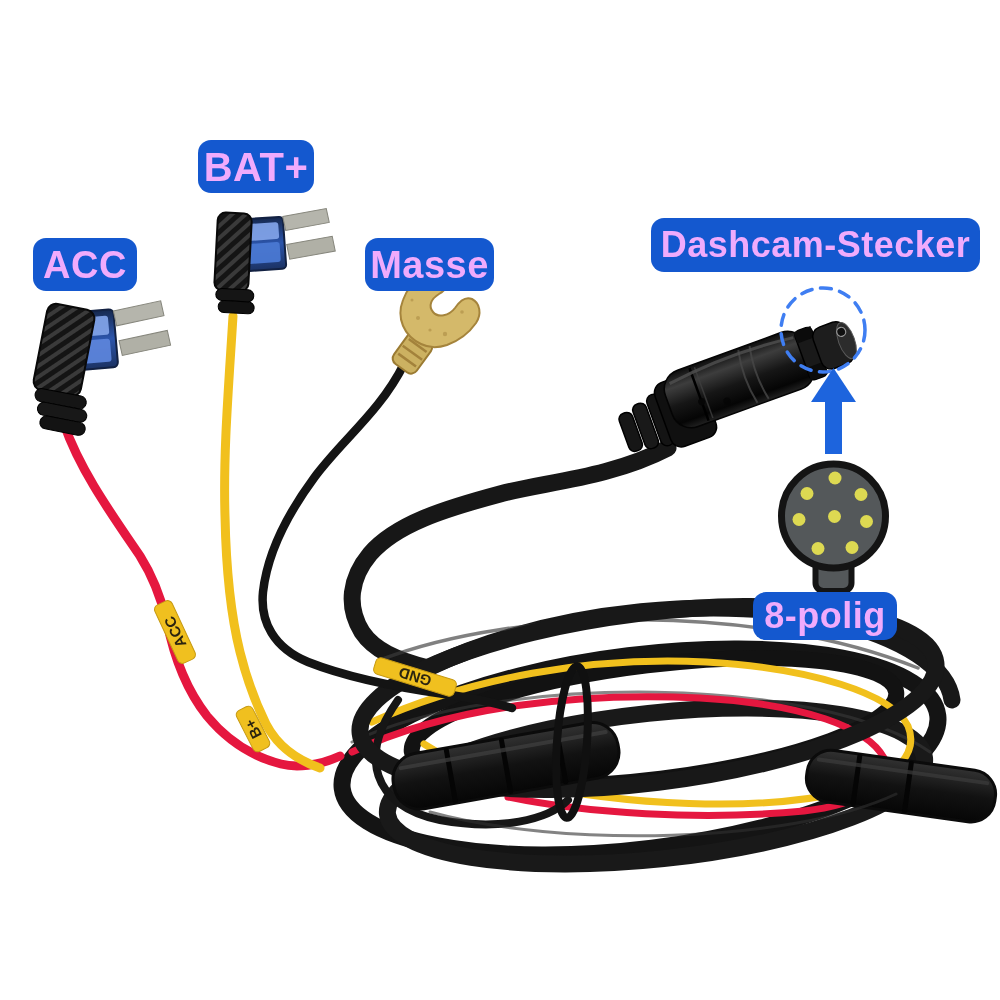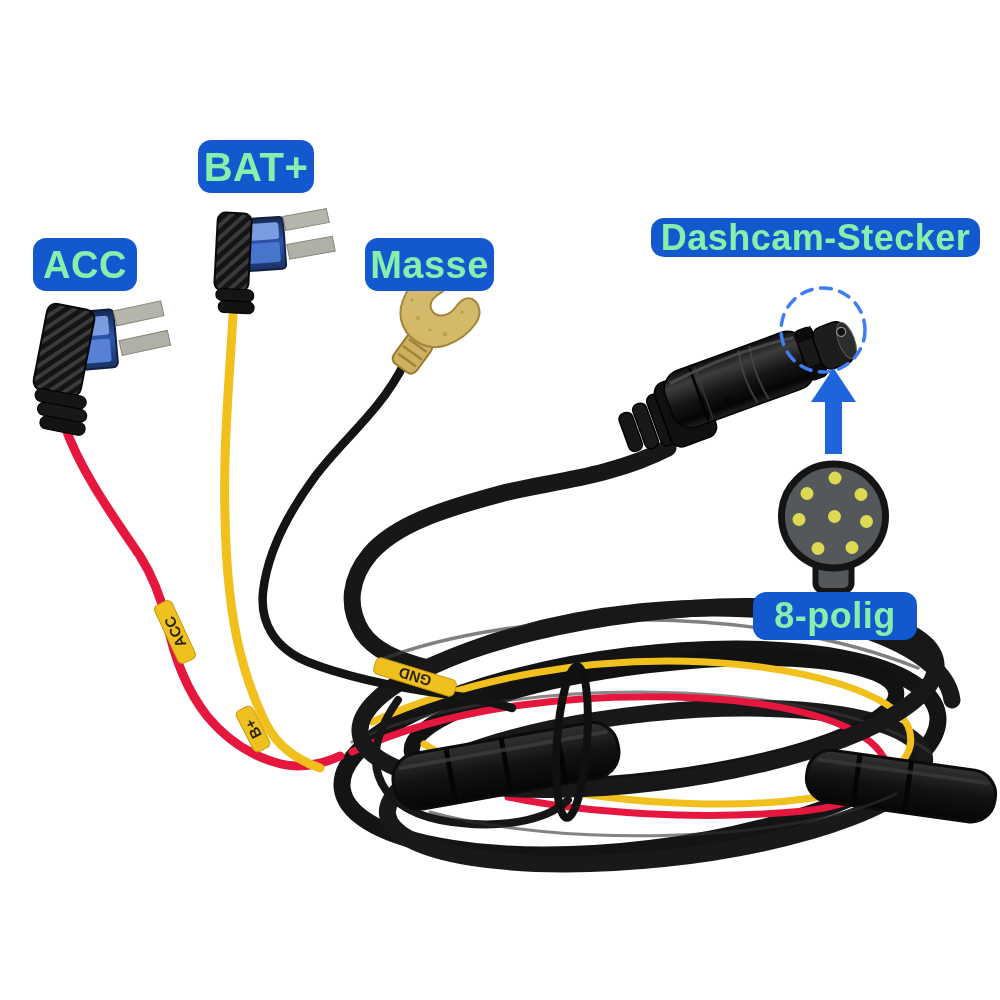--- a/index.html
+++ b/index.html
@@ -1,26 +1,26 @@
 <!DOCTYPE html>
 <html><head>
 <meta charset="utf-8">
 <style>
   html,body{margin:0;padding:0;background:#fff;}
   .stage{position:relative;width:1000px;height:1000px;background:#ffffff;overflow:hidden;
          font-family:"Liberation Sans",sans-serif;}
   .stage svg{position:absolute;left:0;top:0;}
-  .badge{position:absolute;background:#1458cf;color:#86efac;font-weight:bold;
+  .badge{position:absolute;background:#1458cf;color:#f0abfc;font-weight:bold;
          display:flex;align-items:center;justify-content:center;border-radius:13px;
          letter-spacing:.5px;line-height:1;}
   #label-acc    {left:33px;  top:238px; width:104px; height:53px; font-size:38px;}
   #label-bat    {left:198px; top:140px; width:116px; height:53px; font-size:40px;}
   #label-masse  {left:365px; top:198px; width:129px; height:53px; font-size:38px;margin-top:40px;}
-  #label-dashcam{left:651px; top:218px; width:329px; height:39px; font-size:36px;}
-  #label-polig  {left:753px; top:592px; width:164px; height:48px; font-size:36px;}
+  #label-dashcam{left:651px; top:218px; width:329px; height:54px; font-size:36px;}
+  #label-polig  {left:753px; top:592px; width:144px; height:48px; font-size:36px;}
   .sleeve-text{font-family:"Liberation Sans",sans-serif;font-weight:bold;font-size:15px;fill:#2b2410;}
 </style>
 </head>
 <body>
 
 <div class="stage">
 
 <svg width="1000" height="1000" viewBox="0 0 1000 1000">
   <defs>
     <pattern id="carbon" width="9" height="9" patternUnits="userSpaceOnUse" patternTransform="rotate(45)">

